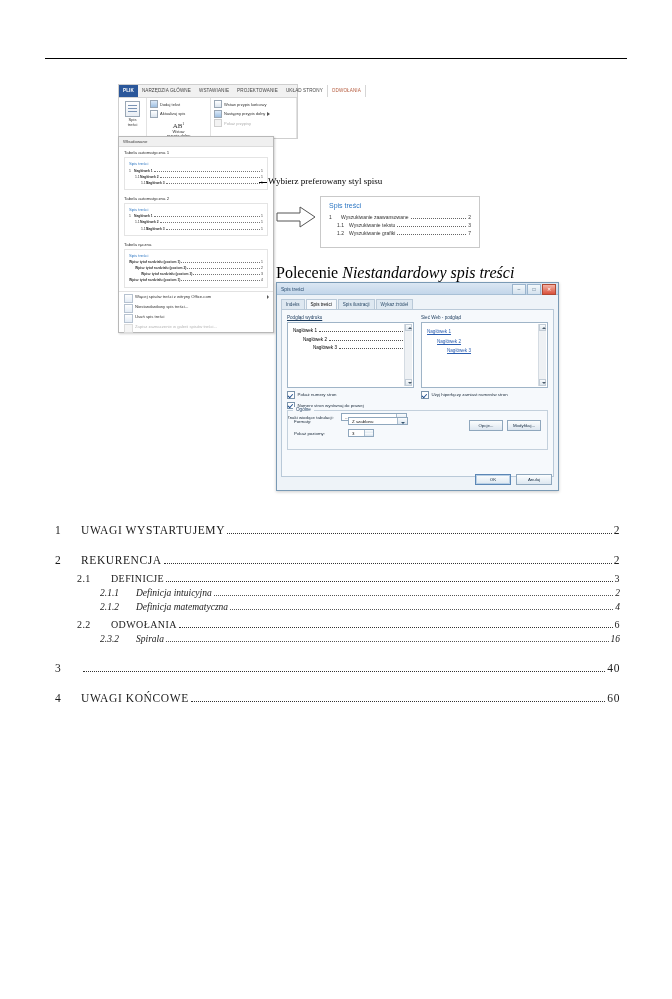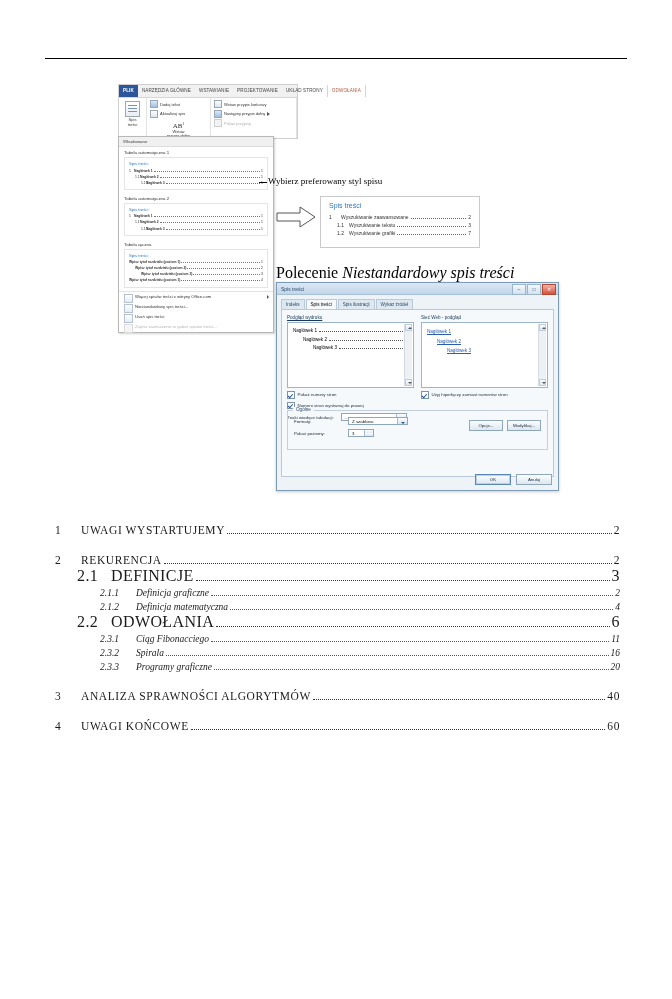--- a/index.html
+++ b/index.html
@@ -580,23 +580,24 @@
 
   .lvl1 {
     font-size: 11.5px;
     letter-spacing: 0.6px;
     margin-top: 17px;
   }
   .lvl1 .nm { width: 26px; }
   .lvl1 .pg { font-size: 11.5px; }
 
   .lvl2 {
-    font-size: 16px;
+    font-size: 10px;
     letter-spacing: 0.4px;
     padding-left: 22px;
+    margin-top: 6px;
   }
   .lvl2 .nm { width: 34px; }
 
   .lvl3 {
     font-size: 9.5px;
     font-style: italic;
     padding-left: 45px;
     margin-top: 3px;
   }
   .lvl3 .nm { width: 36px; font-style: italic; }
@@ -920,64 +921,51 @@
 
     <div class="trow lvl2">
       <span class="nm">2.1</span>
       <span class="tx">DEFINICJE</span>
       <span class="dt"></span>
       <span class="pg">3</span>
     </div>
 
     <div class="trow lvl3">
       <span class="nm">2.1.1</span>
-      <span class="tx">Definicja graficzne</span>
+      <span class="tx">Definicja intuicyjna</span>
       <span class="dt"></span>
       <span class="pg">2</span>
     </div>
 
     <div class="trow lvl3">
       <span class="nm">2.1.2</span>
       <span class="tx">Definicja matematyczna</span>
       <span class="dt"></span>
       <span class="pg">4</span>
     </div>
 
     <div class="trow lvl2">
       <span class="nm">2.2</span>
       <span class="tx">ODWOŁANIA</span>
       <span class="dt"></span>
       <span class="pg">6</span>
     </div>
 
 
-    <div class="trow lvl3">
-      <span class="nm">2.3.1</span>
-      <span class="tx">Ciąg Fibonacciego</span>
-      <span class="dt"></span>
-      <span class="pg">11</span>
-    </div>
 
     <div class="trow lvl3">
       <span class="nm">2.3.2</span>
       <span class="tx">Spirala</span>
       <span class="dt"></span>
       <span class="pg">16</span>
     </div>
 
-    <div class="trow lvl3">
-      <span class="nm">2.3.3</span>
-      <span class="tx">Programy graficzne</span>
-      <span class="dt"></span>
-      <span class="pg">20</span>
-    </div>
 
     <div class="trow lvl1">
       <span class="nm">3</span>
-      <span class="tx">ANALIZA SPRAWNOŚCI ALGORYTMÓW</span>
       <span class="dt"></span>
       <span class="pg">40</span>
     </div>
 
     <div class="trow lvl1">
       <span class="nm">4</span>
       <span class="tx">UWAGI KOŃCOWE</span>
       <span class="dt"></span>
       <span class="pg">60</span>
     </div>

